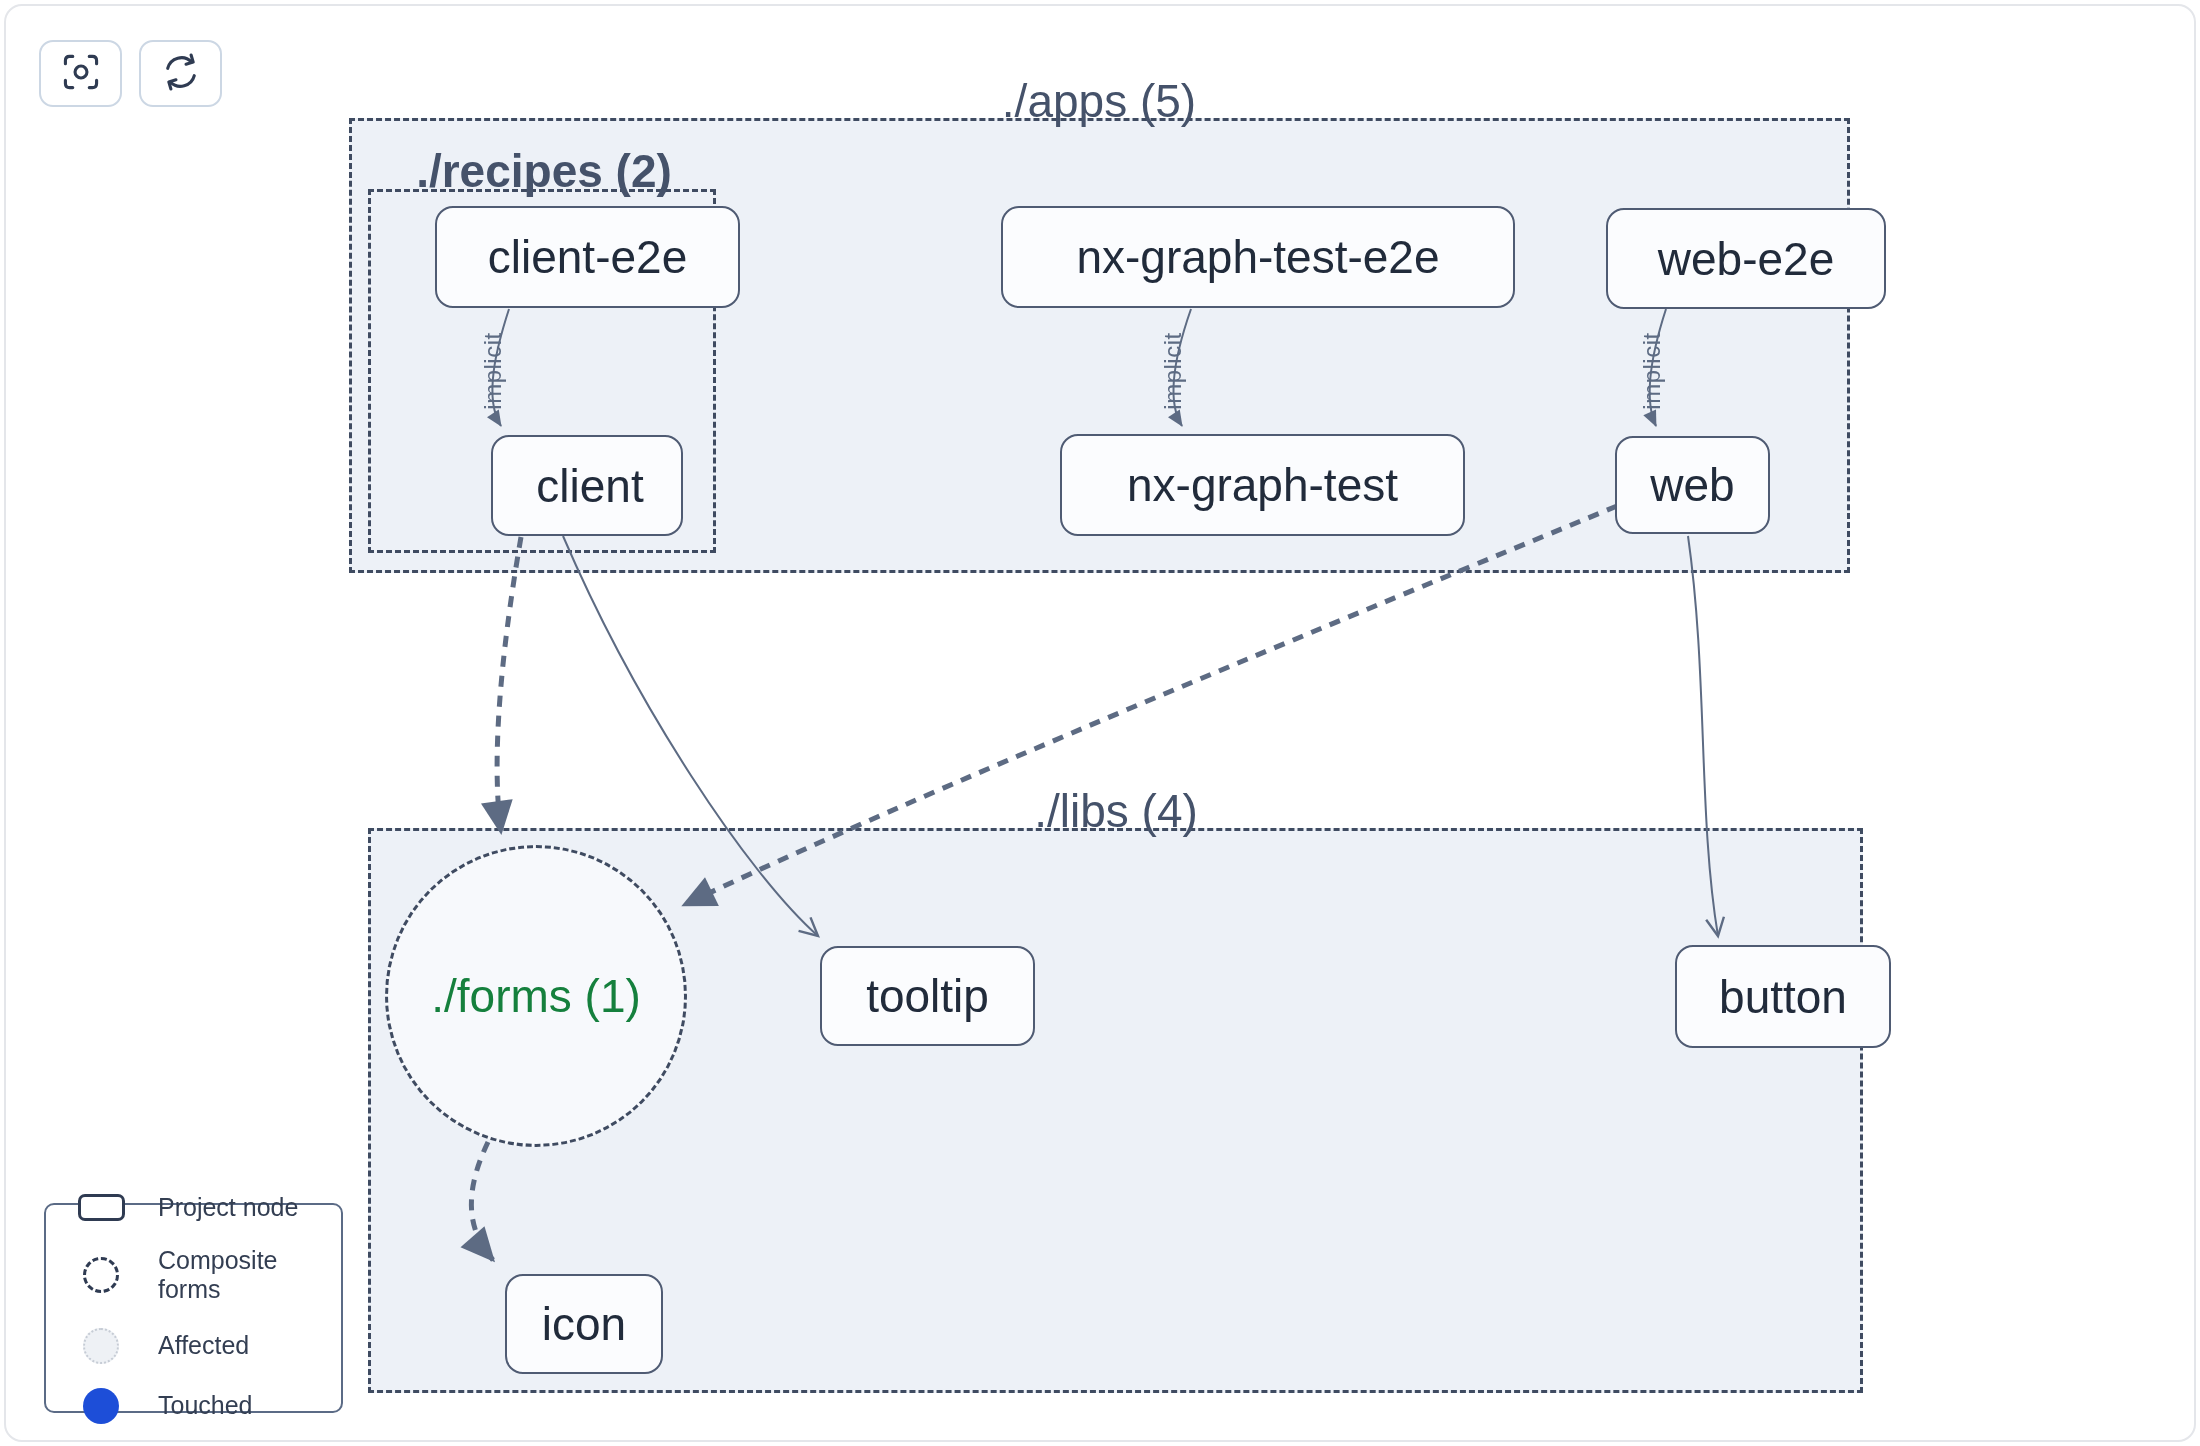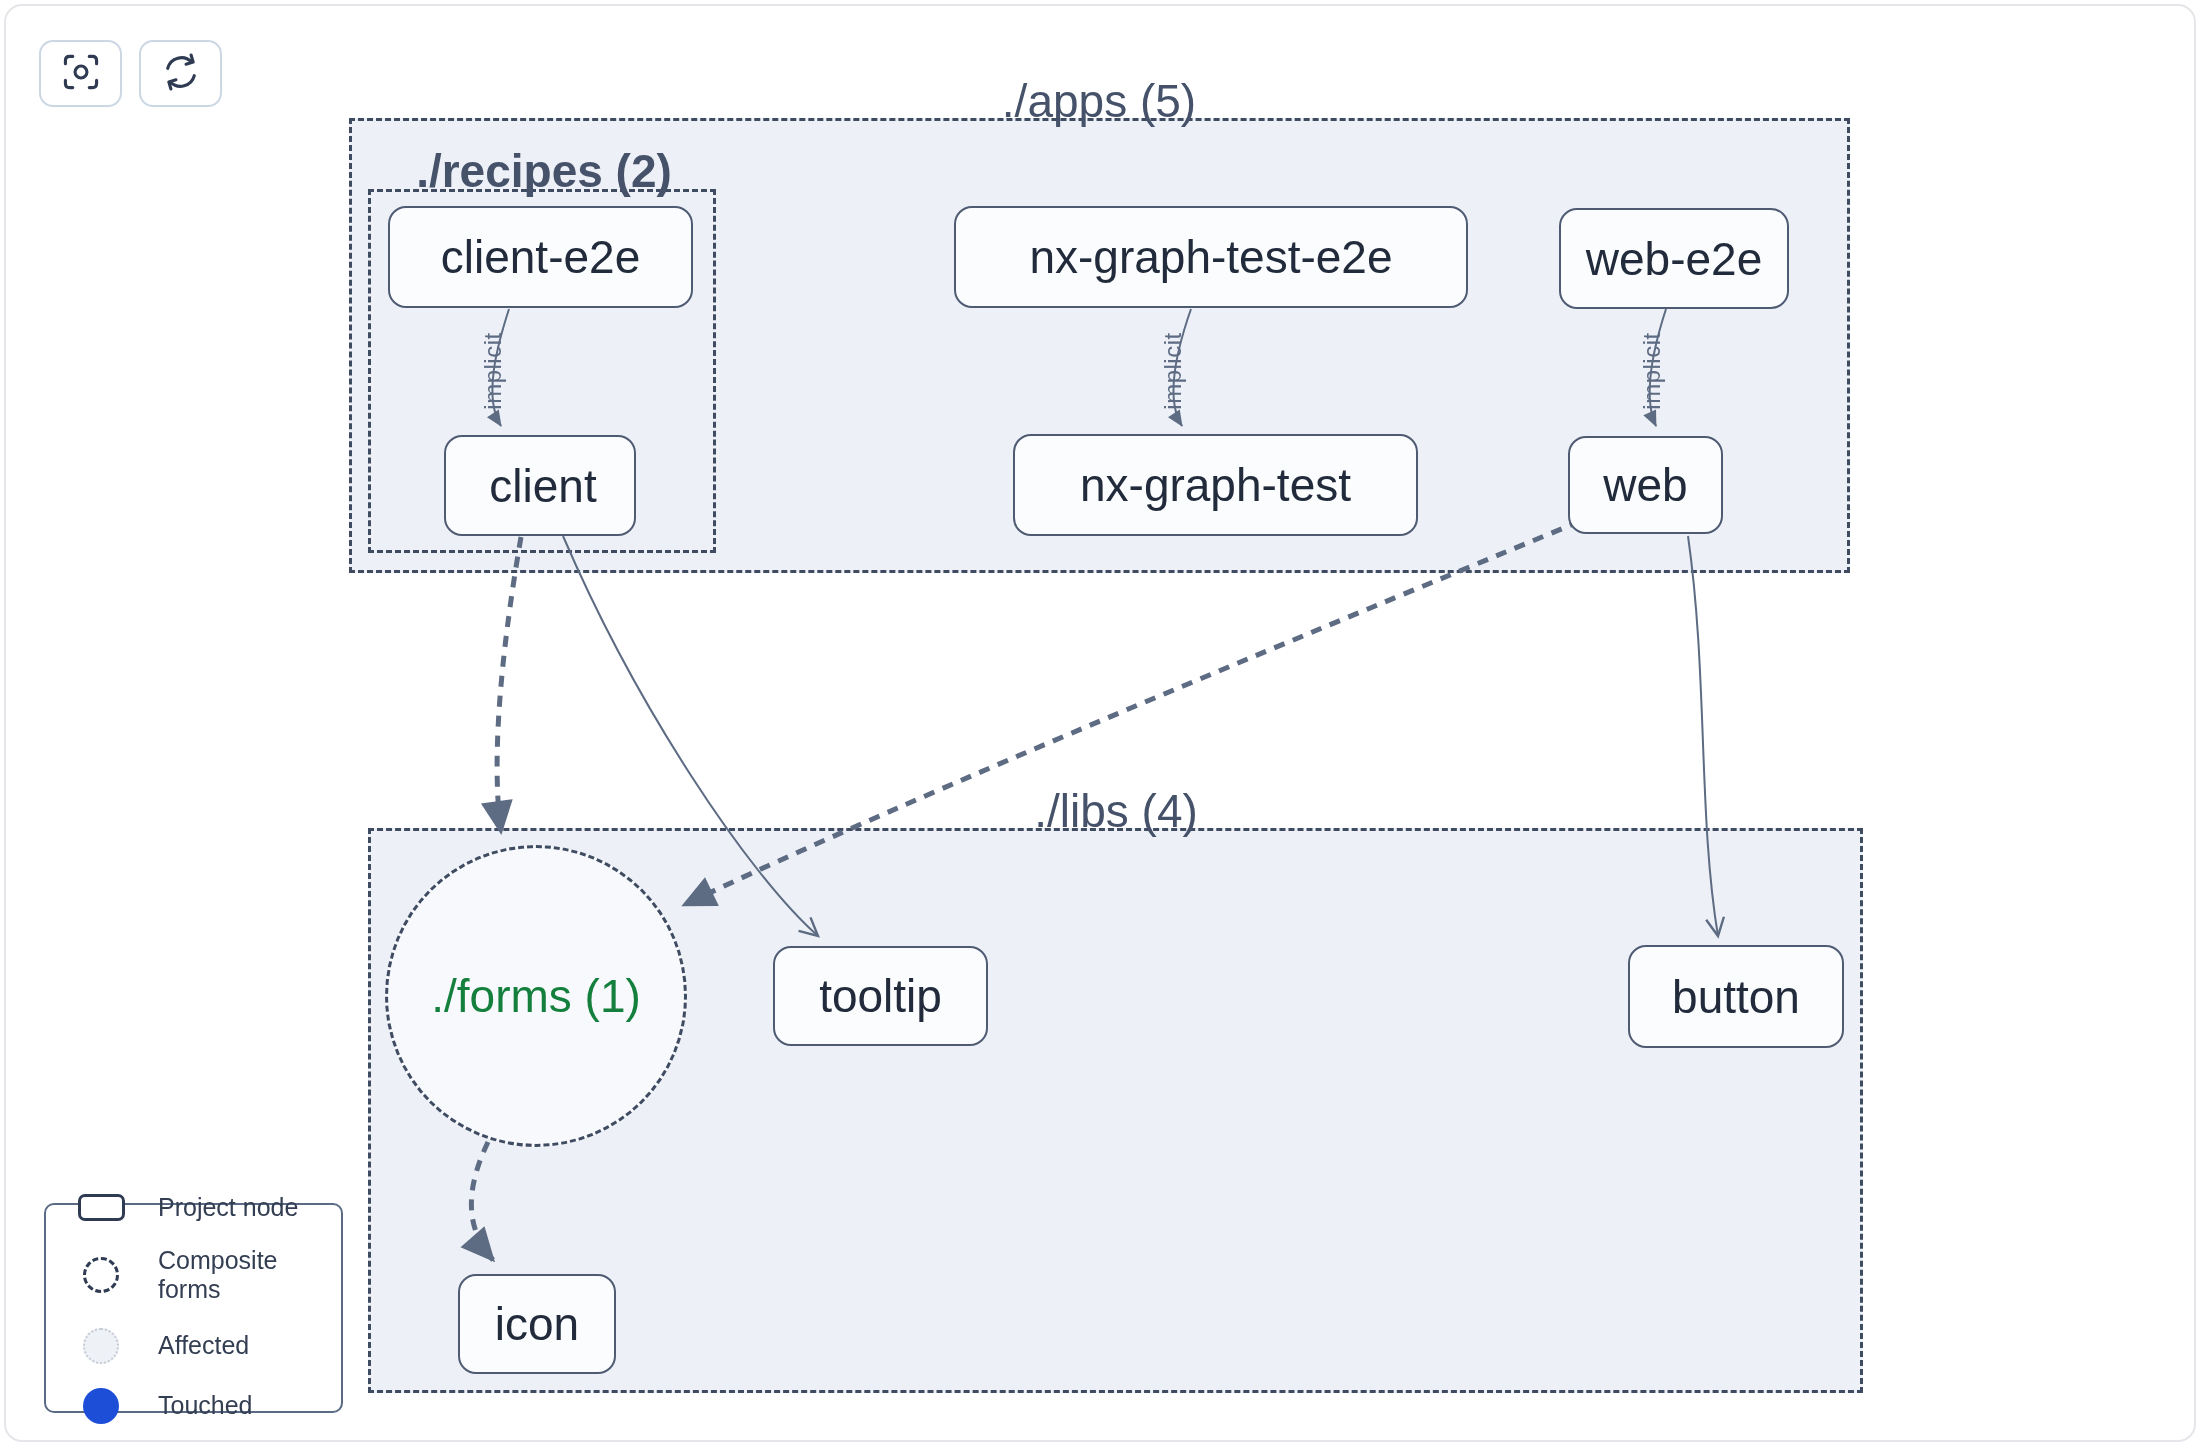--- a/index.html
+++ b/index.html
@@ -23,21 +23,21 @@
     white-space:nowrap;z-index:12;}
   
   .edges{position:absolute;left:0;top:0;z-index:8;}
   .edge-thin{stroke:#5d6b83;stroke-width:2;fill:none;}
   .edge-thick{stroke:#5d6b83;stroke-width:5;fill:none;stroke-dasharray:11 9;}
   .edge-label{position:absolute;transform:translate(-50%,-50%) rotate(-90deg);font-size:24px;
     color:#5d6b83;z-index:9;letter-spacing:.5px;white-space:nowrap;}
   
   .node{position:absolute;background:#fbfcfe;border:2px solid #4f5b73;border-radius:18px;
     display:flex;align-items:center;justify-content:center;font-size:46px;color:#212b3b;
-    box-sizing:border-box;z-index:10;cursor:pointer;white-space:nowrap;}
+    box-sizing:border-box;z-index:10;cursor:pointer;white-space:nowrap;margin-left:47px;}
   
   .legend{position:absolute;left:38px;top:1197px;width:299px;height:210px;background:#fff;
     border:2px solid #5b6b86;border-radius:10px;box-sizing:border-box;z-index:25;
     display:flex;flex-direction:column;justify-content:center;gap:24px;padding:14px 0 14px 24px;}
   .legend-row{display:flex;align-items:center;gap:26px;}
   .legend-marker{width:62px;display:flex;justify-content:center;flex:0 0 auto;}
   .legend-text{font-size:25px;color:#333e52;}
   .m-project{width:47px;height:27px;border:3px solid #2f3b52;border-radius:7px;background:#fff;box-sizing:border-box;}
   .m-composite{width:36px;height:36px;border:3px dashed #2f3b52;border-radius:50%;background:#fff;box-sizing:border-box;}
   .m-affected{width:36px;height:36px;border:2px dotted #c6ccd5;border-radius:50%;background:#eef1f5;box-sizing:border-box;}
@@ -106,21 +106,21 @@
   <div class="composite-label" style="left:530px;top:990px;">./forms (1)</div>
 
   <div class="edge-label" style="left:487px;top:365px;">implicit</div>
   <div class="edge-label" style="left:1167px;top:365px;">implicit</div>
   <div class="edge-label" style="left:1646px;top:365px;">implicit</div>
 
   <div class="node" style="left:382px;top:200px;width:305px;height:102px;">client-e2e</div>
   <div class="node" style="left:438px;top:429px;width:192px;height:101px;padding-left:6px;">client</div>
   <div class="node" style="left:948px;top:200px;width:514px;height:102px;">nx-graph-test-e2e</div>
   <div class="node" style="left:1007px;top:428px;width:405px;height:102px;">nx-graph-test</div>
-  <div class="node" style="left:1553px;top:202px;width:230px;height:101px;">web-e2e</div>
+  <div class="node" style="left:1553px;top:202px;width:280px;height:101px;">web-e2e</div>
   <div class="node" style="left:1562px;top:430px;width:155px;height:98px;">web</div>
   <div class="node" style="left:767px;top:940px;width:215px;height:100px;">tooltip</div>
   <div class="node" style="left:1622px;top:939px;width:216px;height:103px;">button</div>
   <div class="node" style="left:452px;top:1268px;width:158px;height:100px;">icon</div>
 
   <div class="legend">
     <div class="legend-row">
       <span class="legend-marker">
           <span class="m-project"></span>
         </span>

